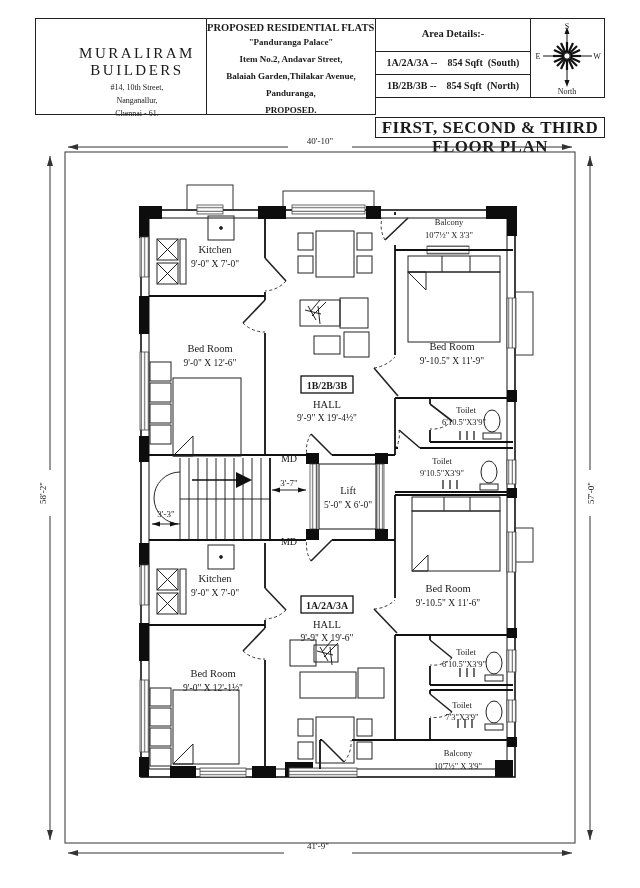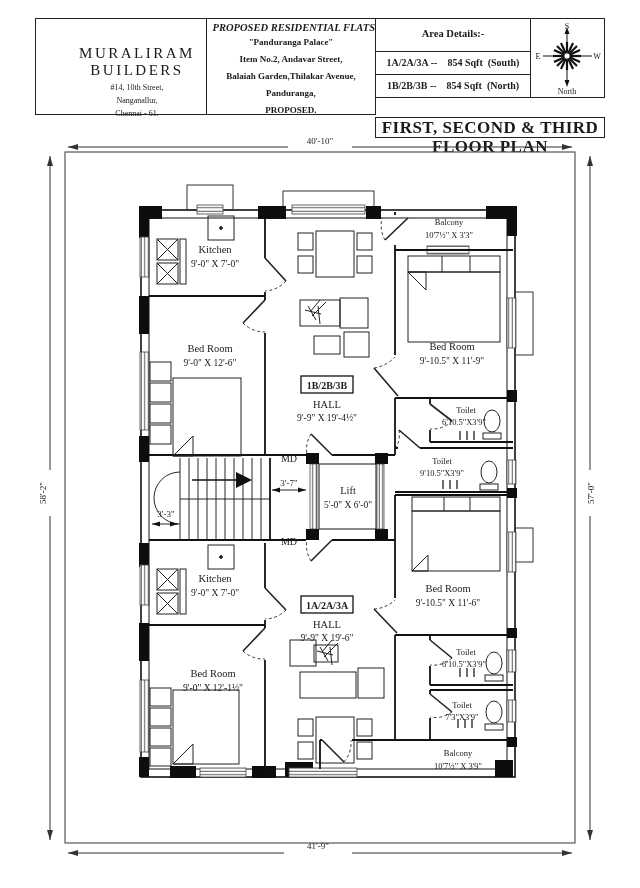--- a/index.html
+++ b/index.html
@@ -1,21 +1,21 @@
 <!DOCTYPE html>
 <html><head>
 <meta charset="utf-8">
 <style>
   html,body{margin:0;padding:0;background:#e8e8e8;}
   .page{position:relative;width:640px;height:888px;background:#ffffff;overflow:hidden;
         font-family:"Liberation Serif","DejaVu Serif",serif;color:#1a1a1a;}
   .box{position:absolute;border:1.2px solid #222;background:#fff;box-sizing:border-box;}
   .builder-name{font-size:15px;letter-spacing:2.5px;text-align:center;margin-top:26px;font-weight:400;}
   .builder-addr{font-size:8px;text-align:center;margin-top:4px;}
-  .proj-title{font-size:10.5px;font-weight:bold;text-align:right;margin-top:3px;font-style:italic;}
+  .proj-title{font-size:10.5px;font-weight:bold;text-align:left;margin-top:3px;}
   .proj-line{font-size:9px;font-weight:bold;text-align:center;margin-top:7px;}
   .area-title{font-size:10.5px;font-weight:bold;text-align:center;padding-top:9px;height:23px;}
   .area-row{font-size:10px;font-weight:bold;border-top:1.2px solid #222;height:22px;line-height:22px;
             text-align:center;white-space:pre;}
   .plan-title{font-size:17px;font-weight:bold;text-align:center;line-height:19px;
               letter-spacing:.5px;margin-top:20px;}
   svg text{font-family:"Liberation Serif","DejaVu Serif",serif;fill:#1a1a1a;}
   .rm{font-size:10.5px;text-anchor:middle;}
   .rs{font-size:9.5px;text-anchor:middle;}
   .sm{font-size:8.5px;text-anchor:middle;}

